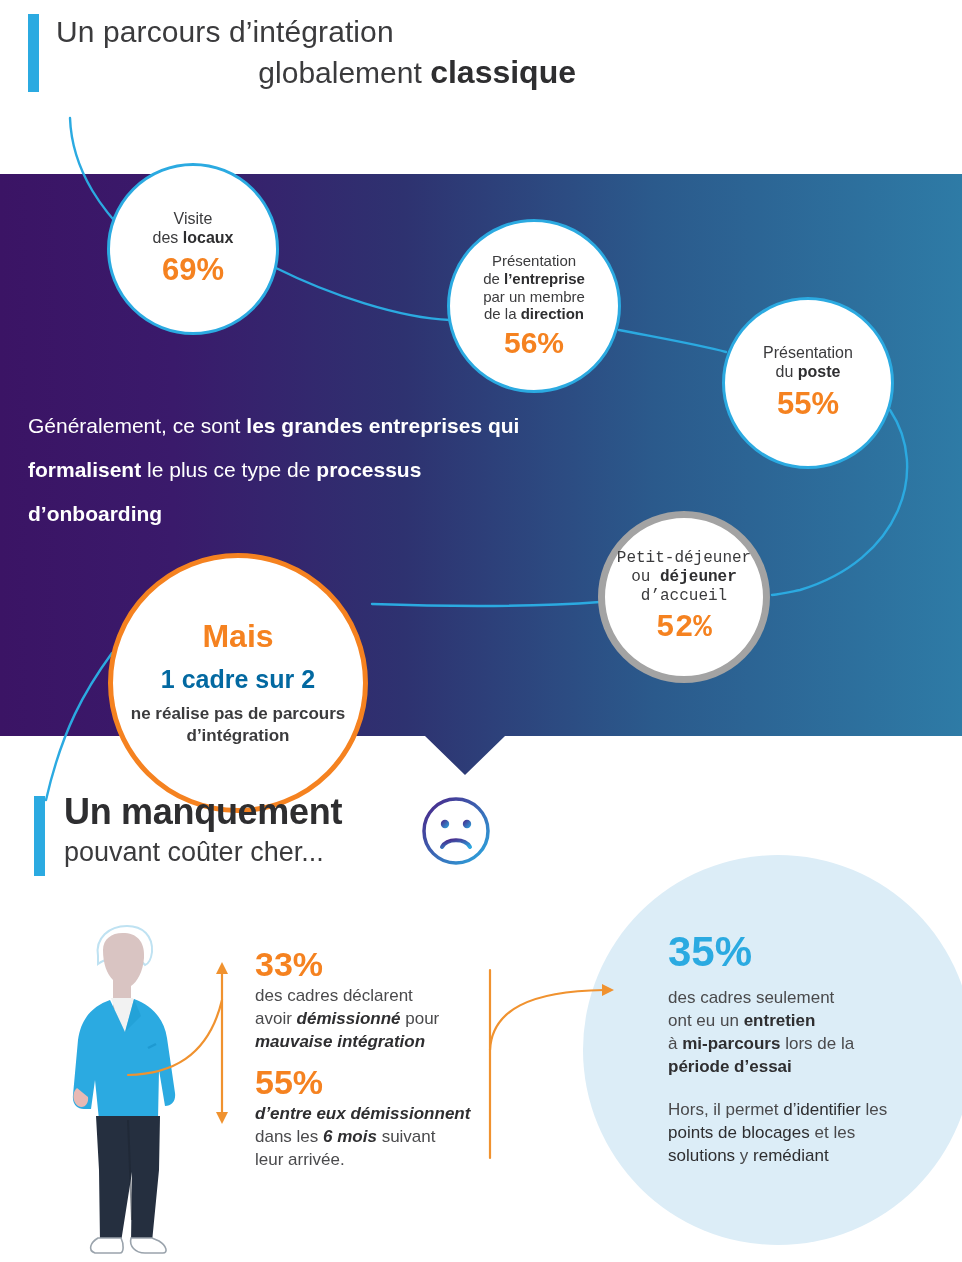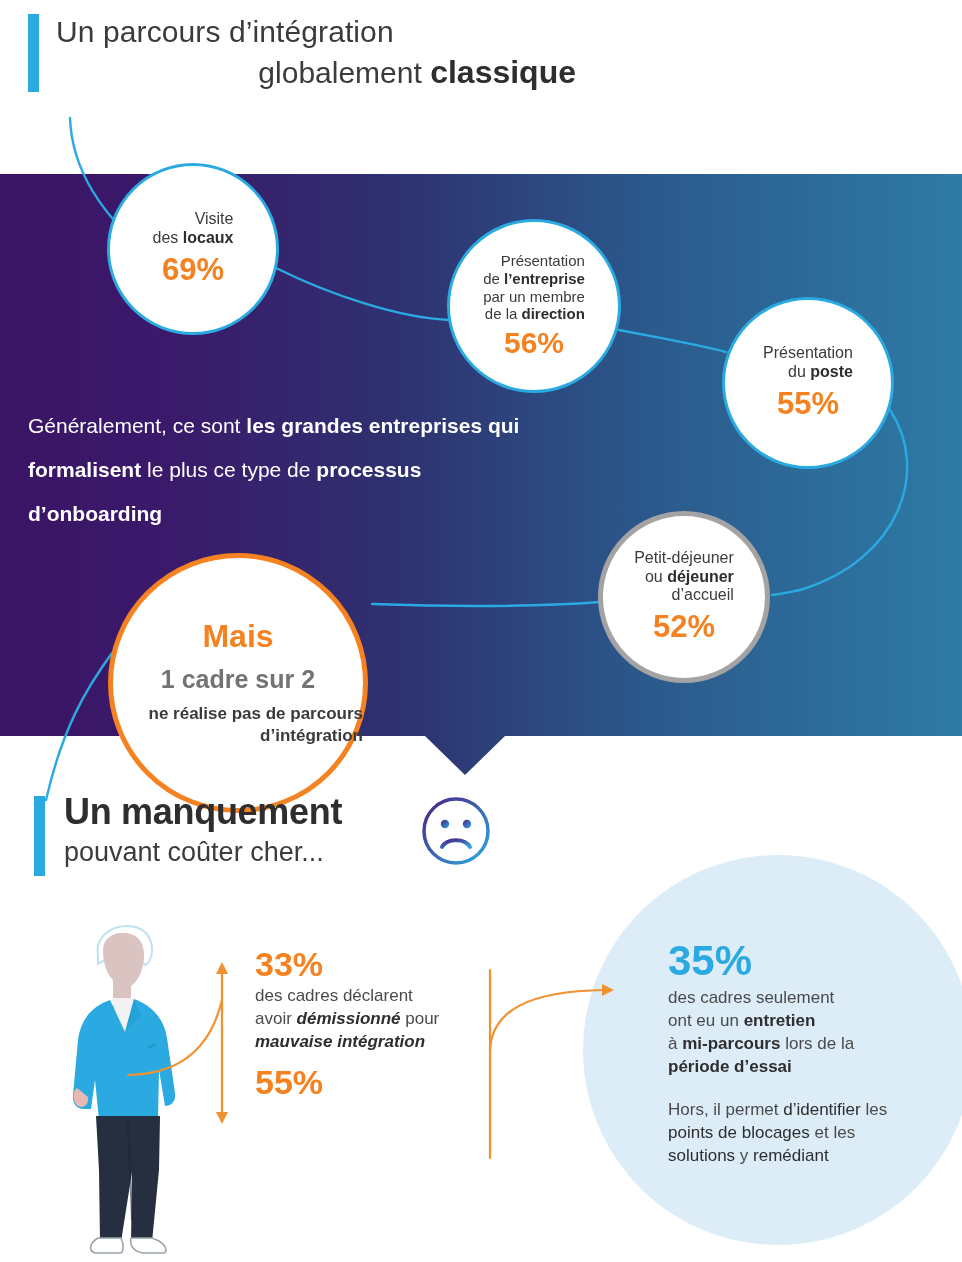--- a/index.html
+++ b/index.html
@@ -19,60 +19,60 @@
   .h-line2{font-size:30px;font-weight:400;color:#3b3b3d;line-height:40px;text-align:right;}
   .h-line2 b{font-weight:700;color:#2e2e30;font-size:32px;}
 
   #title2-bar{left:34px;top:796px;width:11px;height:80px;}
   #title2-block{left:64px;top:790px;width:520px;}
   .h2-line1{font-size:36px;font-weight:700;color:#2e2e30;line-height:44px;letter-spacing:-.3px;}
   .h2-line2{font-size:27px;font-weight:400;color:#3b3b3d;line-height:36px;}
 
   
   .circ{border-radius:50%;background:#fff;display:flex;flex-direction:column;
-        align-items:center;justify-content:center;text-align:right;box-sizing:border-box;}
+        align-items:center;justify-content:center;text-align:center;box-sizing:border-box;}
   .circ .lbl{color:#3b3b3d;line-height:1.18;}
   .circ .lbl b{color:#2e2e30;font-weight:700;}
   .pct{color:#F58220;font-weight:700;}
 
   #circle-visite{left:107px;top:163px;width:172px;height:172px;border:3px solid #2BAAE1;}
   #circle-visite .lbl{font-size:16px;font-weight:400;}
   #circle-visite .pct{font-size:31px;margin-top:4px;}
 
   #circle-presentation-entreprise{left:447px;top:219px;width:174px;height:174px;border:3px solid #2BAAE1;}
   #circle-presentation-entreprise .lbl{font-size:15px;font-weight:400;}
   #circle-presentation-entreprise .pct{font-size:30px;margin-top:3px;}
 
   #circle-presentation-poste{left:722px;top:297px;width:172px;height:172px;border:3px solid #2BAAE1;}
   #circle-presentation-poste .lbl{font-size:16px;font-weight:400;}
   #circle-presentation-poste .pct{font-size:31px;margin-top:4px;}
 
-  #circle-petit-dejeuner{left:598px;top:511px;width:172px;height:172px;border:5px solid #a3a3a3;}
+  #circle-petit-dejeuner{left:598px;top:511px;width:172px;height:172px;border:7px solid #a3a3a3;font-family:Liberation Mono, monospace;}
   #circle-petit-dejeuner .lbl{font-size:16px;font-weight:400;}
   #circle-petit-dejeuner .pct{font-size:31px;margin-top:4px;}
 
   #circle-mais{left:108px;top:553px;width:260px;height:260px;border:5px solid #F58220;}
   #circle-mais .big{color:#F58220;font-weight:700;font-size:32px;line-height:1.1;}
-  #circle-mais .mid{color:#737373;font-weight:700;font-size:25px;line-height:1.25;margin-top:10px;}
+  #circle-mais .mid{color:#0369a1;font-weight:700;font-size:25px;line-height:1.25;margin-top:10px;}
   #circle-mais .sml{color:#3b3b3d;font-weight:700;font-size:17px;line-height:1.3;margin-top:7px;}
 
   
   #panel-note{left:28px;top:404px;width:500px;color:#ffffff;font-size:21px;line-height:44px;font-weight:400;}
   #panel-note b{font-weight:700;}
 
   
   .stat-num{color:#F58220;font-weight:700;font-size:34px;line-height:40px;}
   .stat-txt{font-size:17px;line-height:23px;color:#4a4a4c;}
   .stat-txt b{font-weight:700;color:#2e2e30;font-style:italic;}
   #stat-33{left:255px;top:944px;width:235px;}
   #stat-65{left:255px;top:1062px;width:235px;}
 
   
   #circle-entretien{left:583px;top:855px;width:390px;height:390px;border-radius:50%;background:#DCEDF7;}
-  #stat-35-num{left:668px;top:928px;color:#2BAAE1;font-weight:700;font-size:42px;line-height:48px;margin-top:9px;}
+  #stat-35-num{left:668px;top:928px;color:#2BAAE1;font-weight:700;font-size:42px;line-height:48px;}
   #stat-35-txt{left:668px;top:986px;width:225px;font-size:17px;line-height:23px;color:#4a4a4c;}
   #stat-35-txt b{font-weight:700;color:#2e2e30;}
   #stat-hors-txt{left:668px;top:1098px;width:225px;font-size:17px;line-height:23px;color:#4a4a4c;}
   #stat-hors-txt b{font-weight:400;color:#2e2e30;}
 
   svg{display:block;}
   .svg-layer{position:absolute;left:0;top:0;pointer-events:none;}
 </style>
 </head>
 <body>
@@ -229,20 +229,25 @@
     <div class="stat-num">33%</div>
     <div class="stat-txt">
       <div>des cadres déclarent</div>
       <div><span>avoir </span><b>démissionné</b><span> pour</span></div>
       <div><b>mauvaise intégration</b></div>
     </div>
   </div>
 
   <div class="abs" id="stat-65">
     <div class="stat-num">55%</div>
+    <div class="stat-txt">
+      <div><b>d’entre eux démissionnent</b></div>
+      <div><span>dans les </span><b>6 mois</b><span> suivant</span></div>
+      <div>leur arrivée.</div>
+    </div>
   </div>
 
   <div class="abs" id="stat-35-num">35%</div>
   <div class="abs" id="stat-35-txt">
     <div>des cadres seulement</div>
     <div><span>ont eu un </span><b>entretien</b></div>
     <div><span>à </span><b>mi-parcours</b><span> lors de la</span></div>
     <div><b>période d’essai</b></div>
   </div>
   <div class="abs" id="stat-hors-txt">

